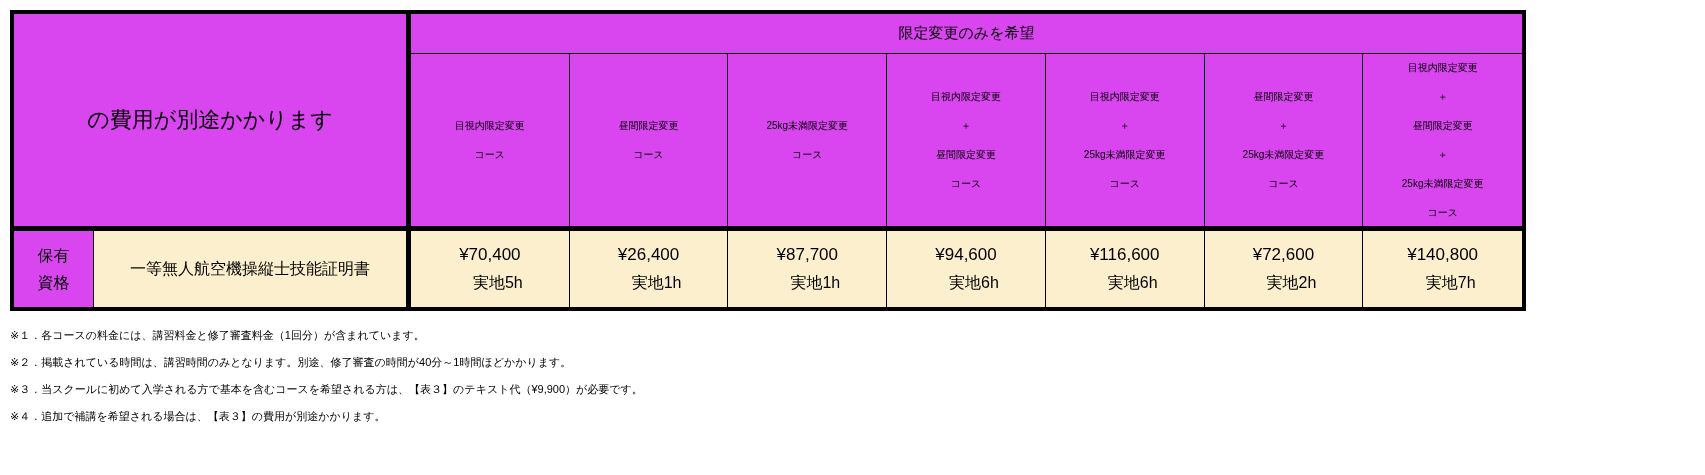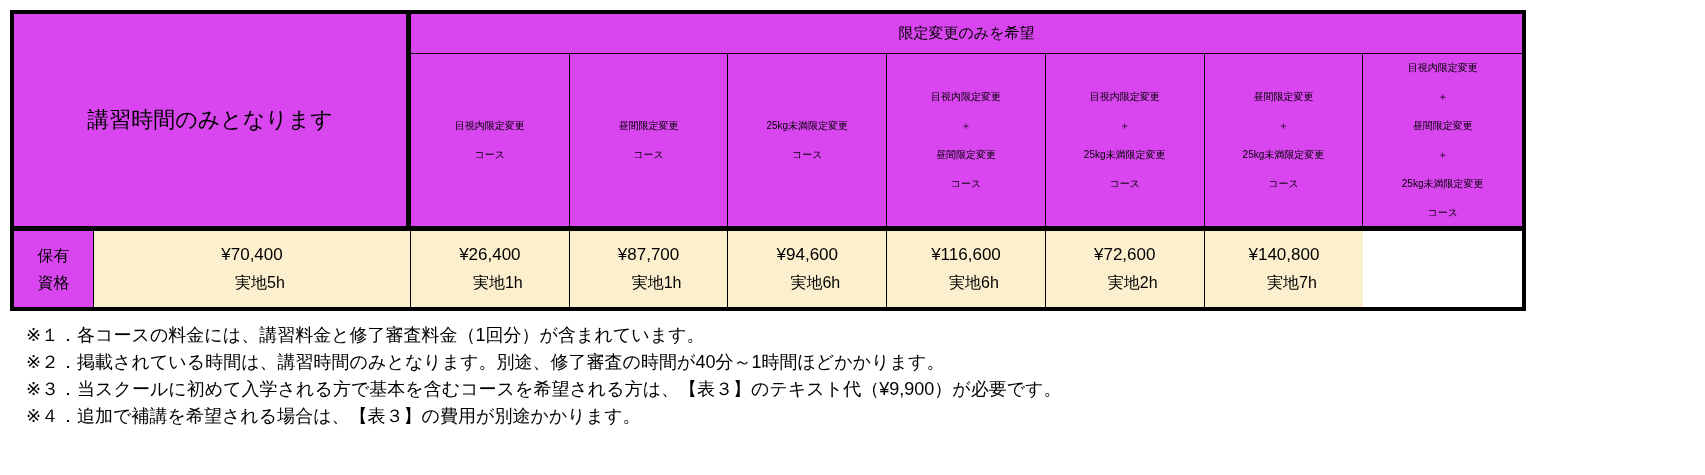--- a/index.html
+++ b/index.html
@@ -65,36 +65,36 @@
   .cell-price {
     grid-row: 3;
     background: #FCEFCE;
     line-height: 28px;
   }
   .price-amount { font-size: 17px; }
   .price-hours  { font-size: 16px; margin-left: 16px; }
 
   
   .footnotes {
-    position: absolute; left: 26px; top: 322px;
-    font-size: 18px;
+    position: absolute; left: 10px; top: 322px;
+    font-size: 11px;
   }
   .footnote {
     line-height: 27px;
     white-space: nowrap;
   }
 </style>
 </head>
 <body>
 
 <div class="stage">
 
   <div class="price-table">
 
-    <div class="cell cell-title thick-r thick-b">講習時間のみとなります</div>
+    <div class="cell cell-title thick-r thick-b">の費用が別途かかります</div>
 
     <div class="cell cell-span-header no-r">限定変更のみを希望</div>
 
     <div class="cell cell-course thick-b">目視内限定変更
 コース</div>
     <div class="cell cell-course thick-b">昼間限定変更
 コース</div>
     <div class="cell cell-course thick-b">25kg未満限定変更
 コース</div>
     <div class="cell cell-course thick-b">目視内限定変更
@@ -111,20 +111,21 @@
 コース</div>
     <div class="cell cell-course thick-b no-r">目視内限定変更
 ＋
 昼間限定変更
 ＋
 25kg未満限定変更
 コース</div>
 
     <div class="cell cell-cat no-b">保有
 資格</div>
+    <div class="cell cell-qual thick-r no-b">一等無人航空機操縦士技能証明書</div>
 
     <div class="cell cell-price no-b">
       <div class="price-amount">¥70,400</div>
       <div class="price-hours">実地5h</div>
     </div>
     <div class="cell cell-price no-b">
       <div class="price-amount">¥26,400</div>
       <div class="price-hours">実地1h</div>
     </div>
     <div class="cell cell-price no-b">

